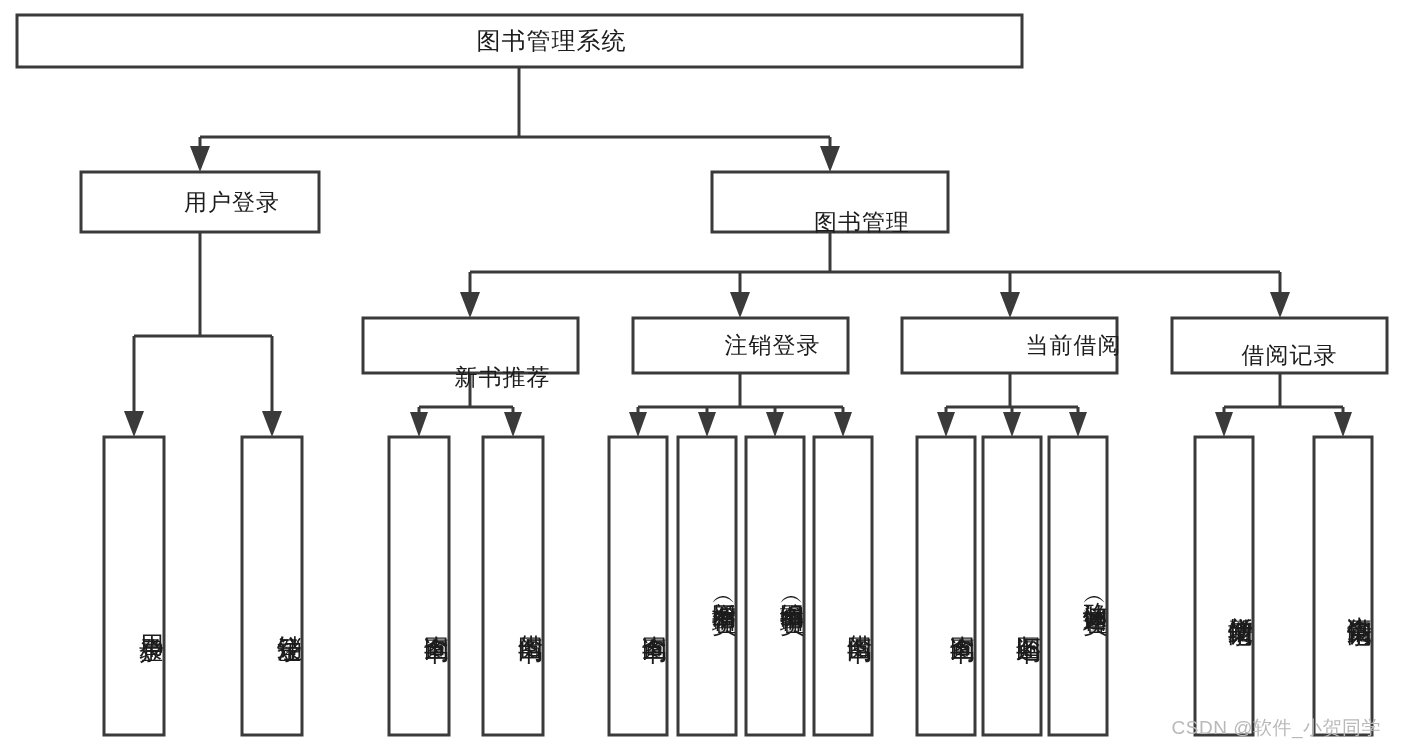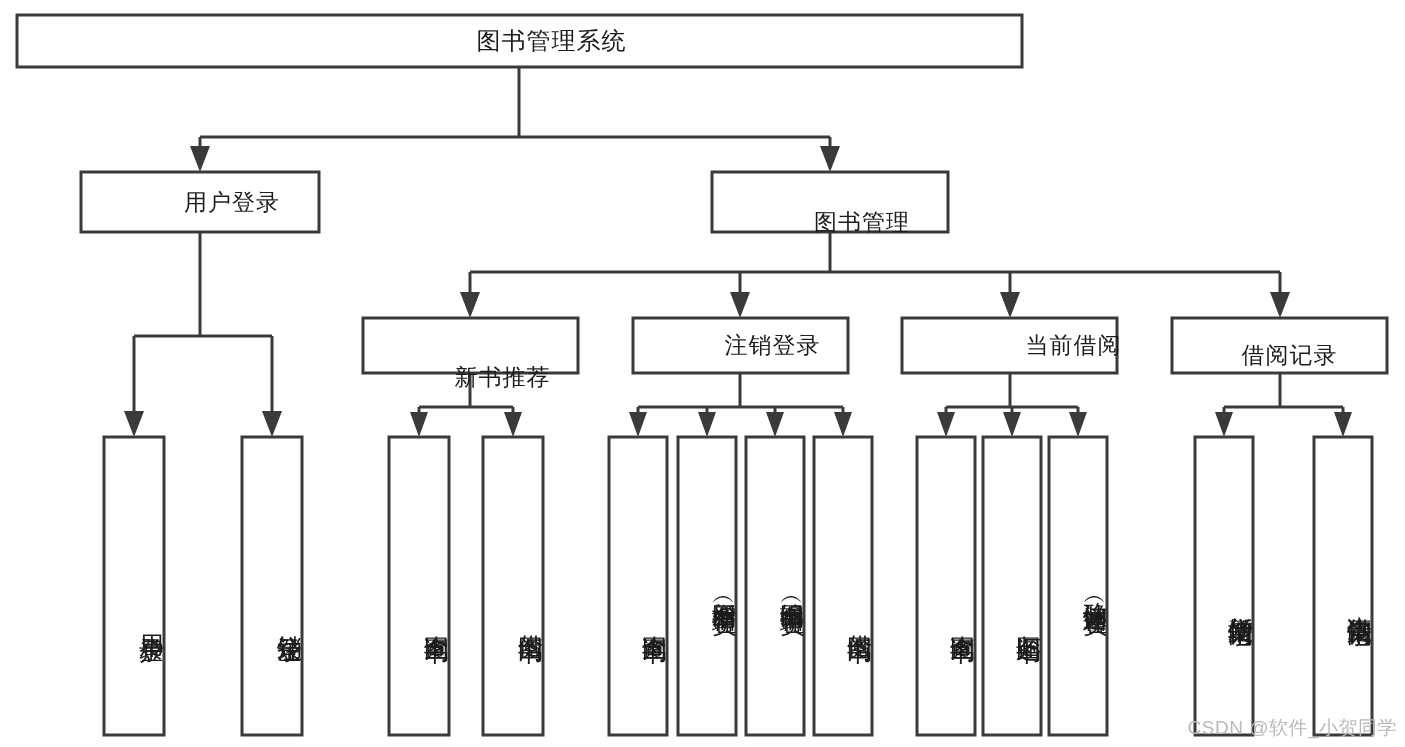--- a/index.html
+++ b/index.html
@@ -65,21 +65,21 @@
     justify-content: center;
     font-family: "Liberation Sans", "DejaVu Sans", sans-serif;
     color: #1c1c1c;
     letter-spacing: 1px;
     white-space: nowrap;
     pointer-events: none;
     padding-left: 32px;
   }
   #watermark {
     position: absolute;
-    right: 8px;
+    right: 24px;
     bottom: 6px;
     font-family: "Liberation Sans", "DejaVu Sans", sans-serif;
     font-size: 19px;
     color: #b9b9b9;
     letter-spacing: 0.5px;
     white-space: nowrap;
     pointer-events: none;
   }
 </style>
 </head>

